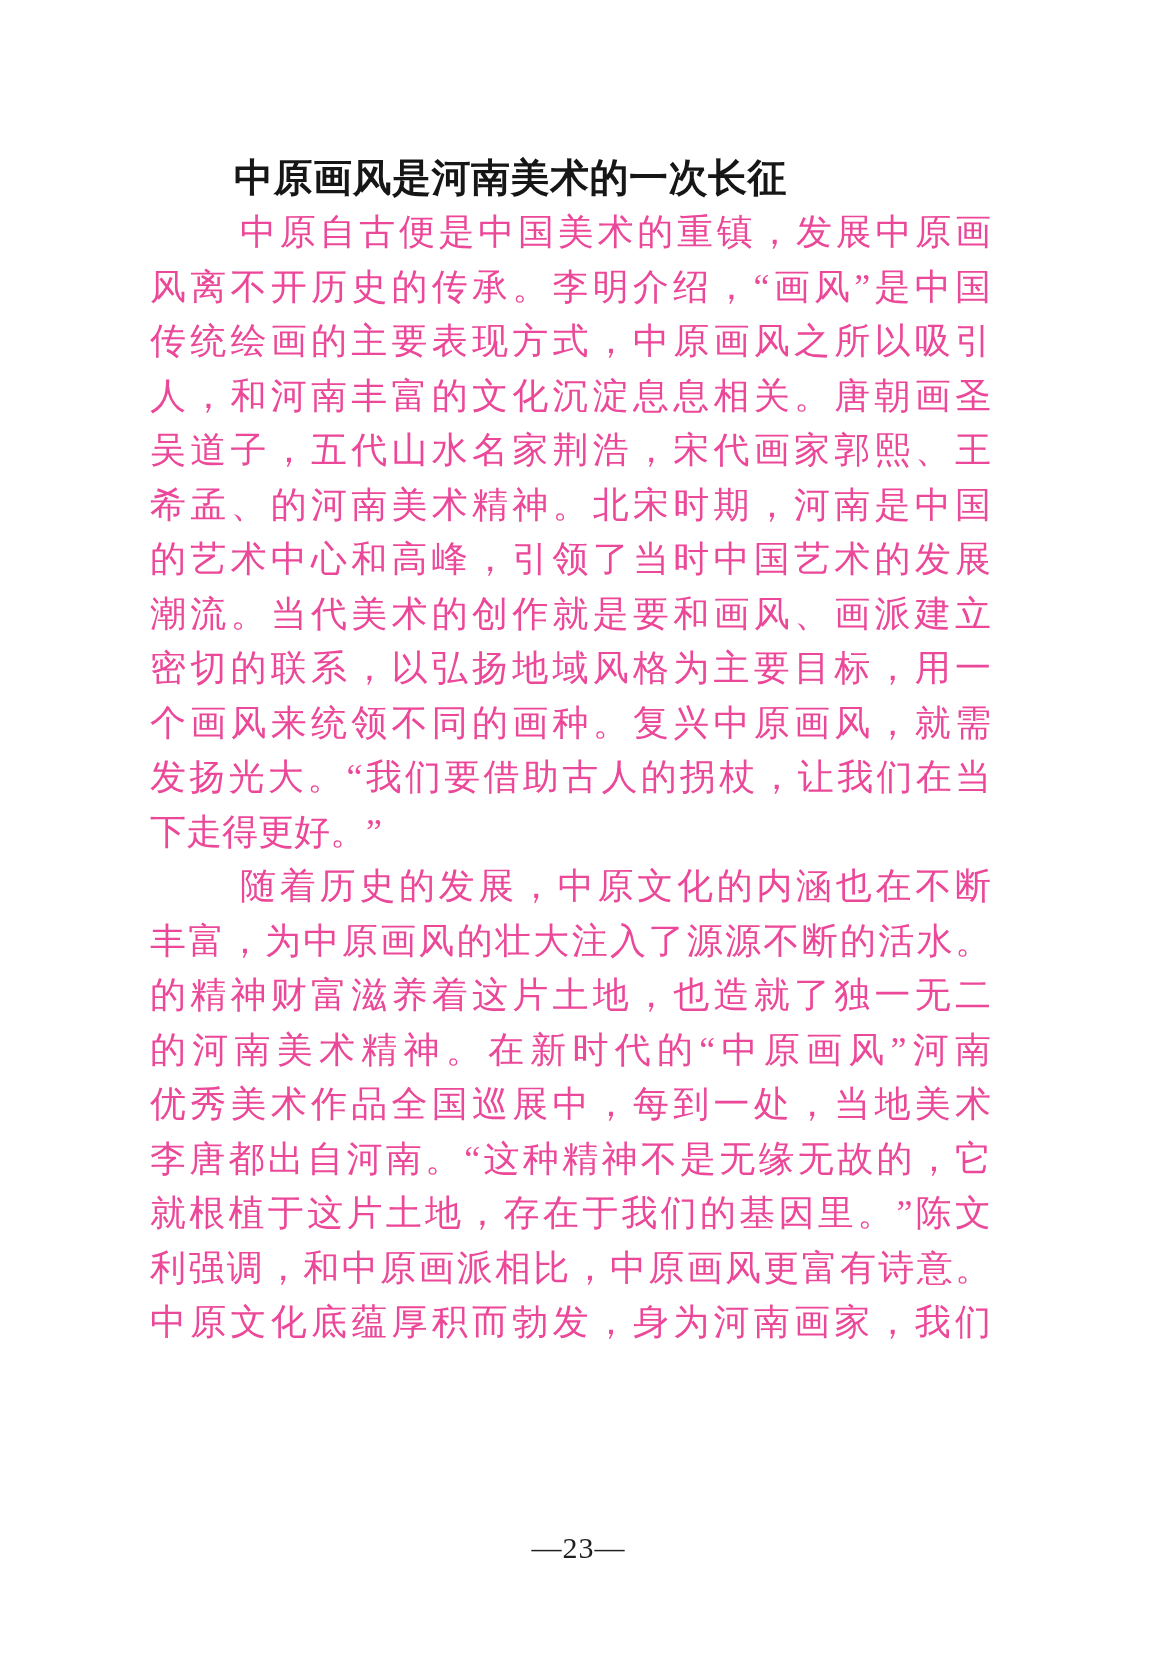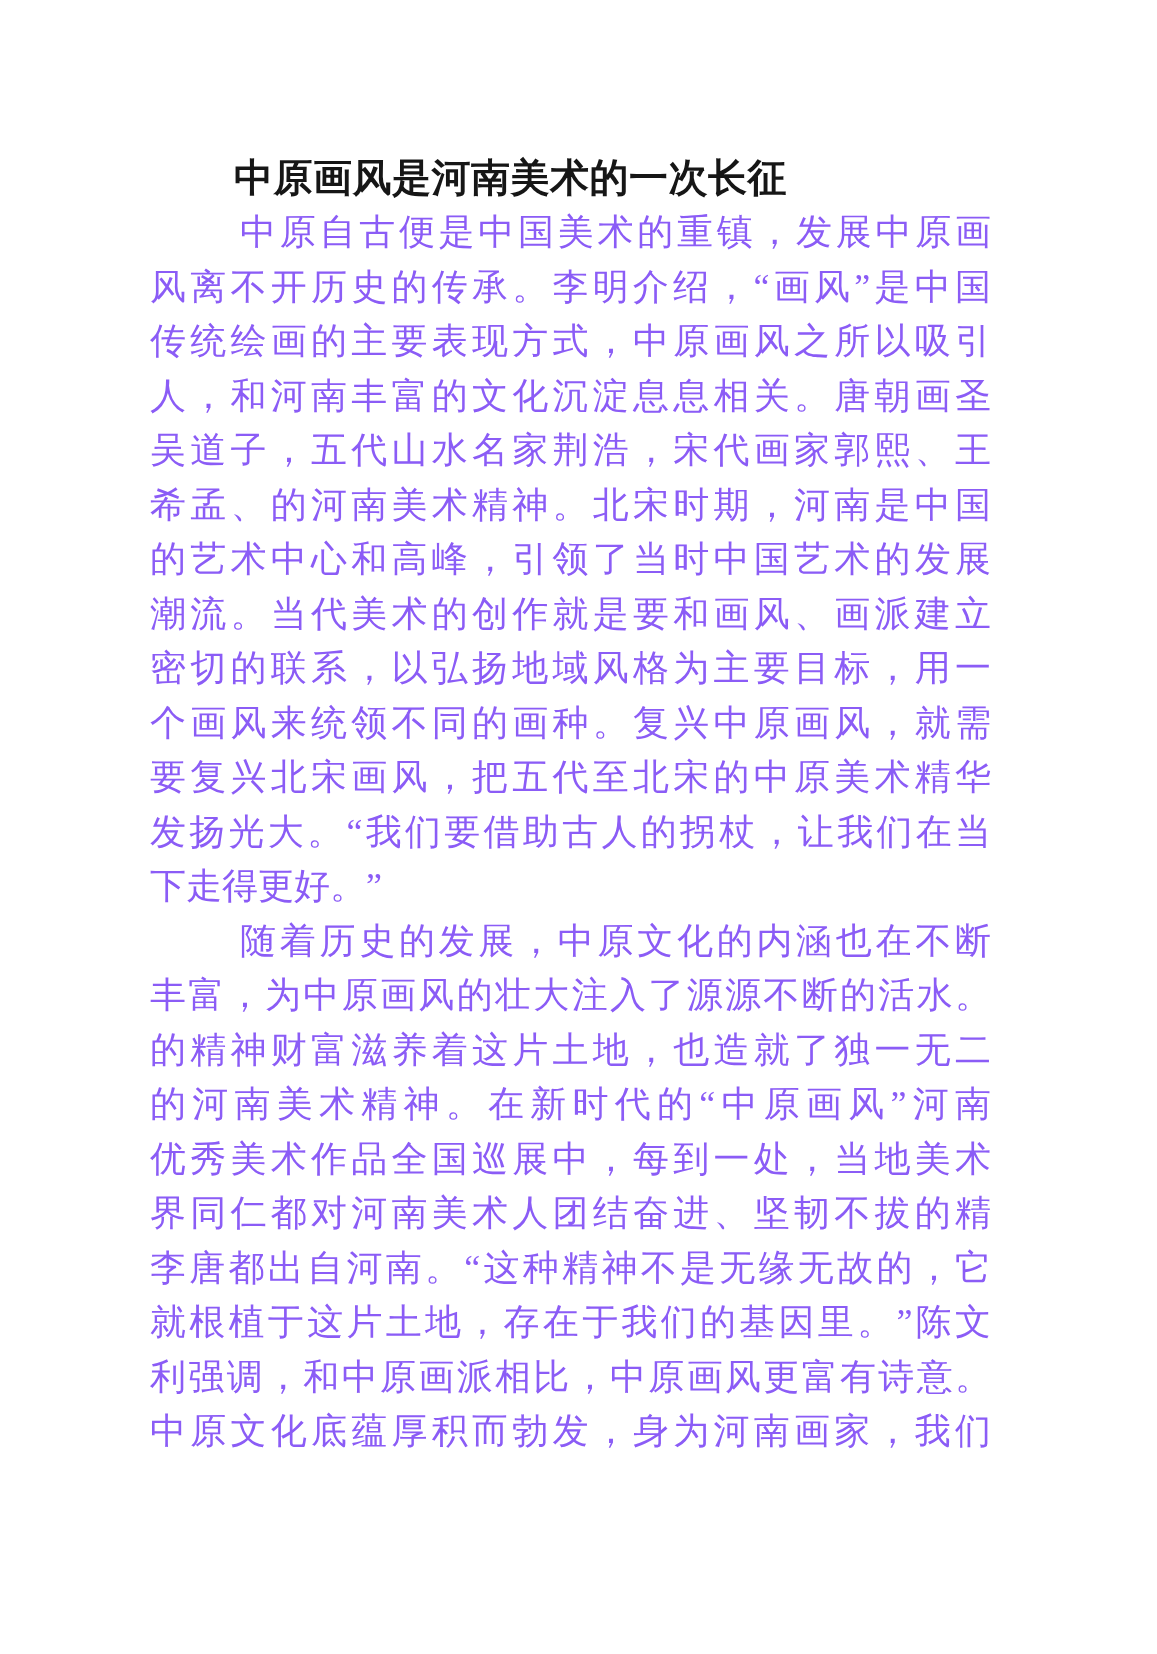--- a/index.html
+++ b/index.html
@@ -35,21 +35,21 @@
     padding-left: 84px;
     letter-spacing: 0.5px;
     color: #161616;
     white-space: nowrap;
   }
   .line {
     font-family: "Liberation Serif", serif;
     font-size: 36px;
     line-height: 54.5px;
     height: 54.5px;
-    color: #8b5cf6;
+    color: #ec4899;
     text-align: justify;
     text-align-last: justify;
     text-justify: inter-character;
     white-space: nowrap;
   }
   .line.indent {
     padding-left: 90px;
   }
   .line.para-end {
     text-align-last: left;
@@ -79,31 +79,30 @@
     <div class="line indent">中原自古便是中国美术的重镇，发展中原画</div>
     <div class="line">风离不开历史的传承。李明介绍，“画风”是中国</div>
     <div class="line">传统绘画的主要表现方式，中原画风之所以吸引</div>
     <div class="line">人，和河南丰富的文化沉淀息息相关。唐朝画圣</div>
     <div class="line">吴道子，五代山水名家荆浩，宋代画家郭熙、王</div>
     <div class="line">希孟、的河南美术精神。北宋时期，河南是中国</div>
     <div class="line">的艺术中心和高峰，引领了当时中国艺术的发展</div>
     <div class="line">潮流。当代美术的创作就是要和画风、画派建立</div>
     <div class="line">密切的联系，以弘扬地域风格为主要目标，用一</div>
     <div class="line">个画风来统领不同的画种。复兴中原画风，就需</div>
-    <div class="line">要复兴北宋画风，把五代至北宋的中原美术精华</div>
     <div class="line">发扬光大。“我们要借助古人的拐杖，让我们在当</div>
     <div class="line para-end">下走得更好。”</div>
 
     <div class="line indent">随着历史的发展，中原文化的内涵也在不断</div>
     <div class="line">丰富，为中原画风的壮大注入了源源不断的活水。</div>
     <div class="line">的精神财富滋养着这片土地，也造就了独一无二</div>
     <div class="line">的河南美术精神。在新时代的“中原画风”河南</div>
     <div class="line">优秀美术作品全国巡展中，每到一处，当地美术</div>
-    <div class="line">界同仁都对河南美术人团结奋进、坚韧不拔的精</div>
     <div class="line">李唐都出自河南。“这种精神不是无缘无故的，它</div>
     <div class="line">就根植于这片土地，存在于我们的基因里。”陈文</div>
     <div class="line">利强调，和中原画派相比，中原画风更富有诗意。</div>
     <div class="line">中原文化底蕴厚积而勃发，身为河南画家，我们</div>
 
   </div>
 
+  <div class="page-footer">—23—</div>
 
 </div>
 
 </body></html>

